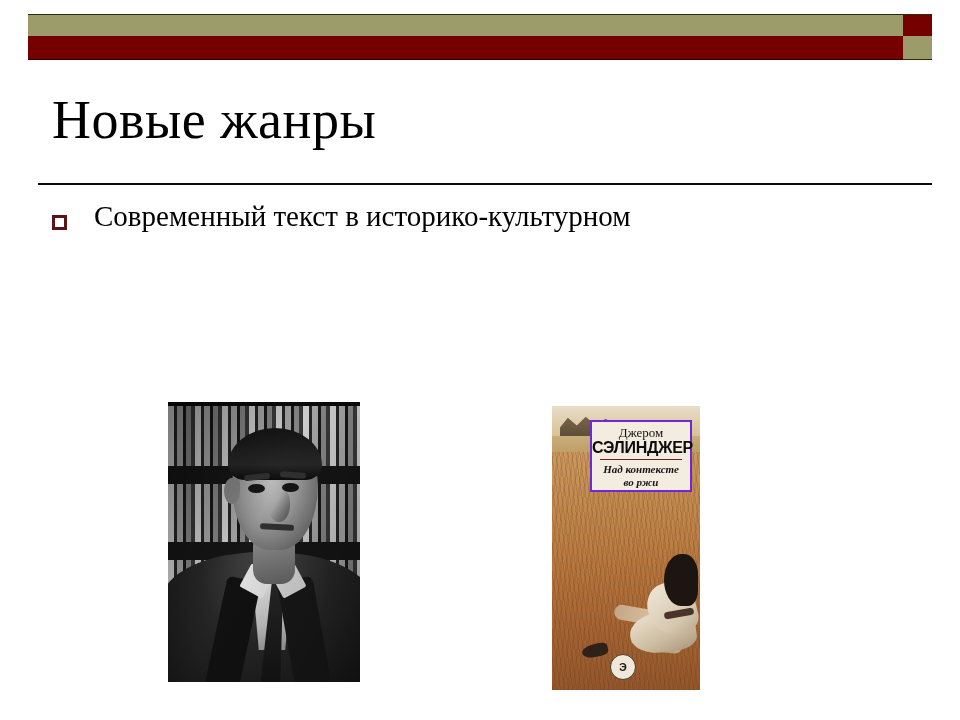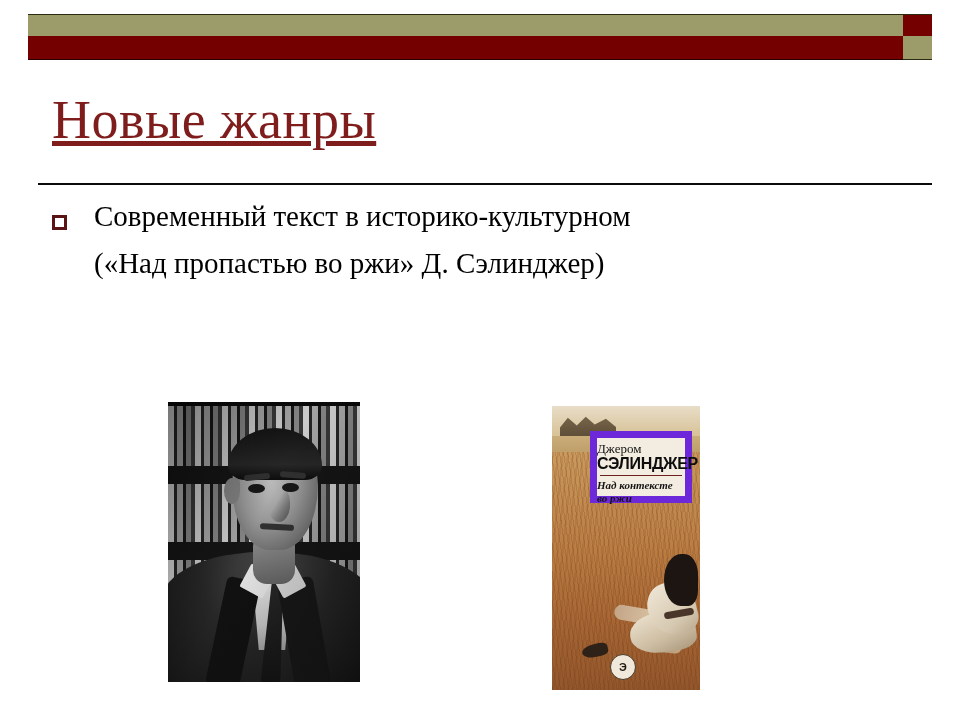--- a/index.html
+++ b/index.html
@@ -46,26 +46,25 @@
   #header-band .band-row.bottom .band-cap  { border-bottom: 1px solid #2b2b12; }
 
   
   #slide-title {
     position: absolute;
     left: 52px;
     top: 92px;
     width: 860px;
     font-size: 54px;
     line-height: 1.05;
-    color: #7f1d1d;
+    color: #000000;
     font-family: "Liberation Serif", serif;
     font-weight: normal;
     letter-spacing: 0.5px;
     white-space: nowrap;
-    text-decoration: underline;
   }
 
   #title-rule {
     position: absolute;
     left: 38px;
     top: 183px;
     width: 894px;
     height: 0;
     border-top: 2px solid #0b0b0b;
   }
@@ -328,25 +327,26 @@
     border-radius: 8px; transform: rotate(6deg);
   }
   #book-cover .girl-shoe {
     position: absolute; left: 30px; top: 238px; width: 26px; height: 13px;
     background: #2e2118; border-radius: 50% 30% 30% 50%;
     transform: rotate(-12deg);
   }
   
   #book-cover .label-panel {
     position: absolute;
-    left: 38px; top: 25px;
+    left: 38px; top: 14px;
     width: 102px; height: 72px;
     background: #f3ece0;
-    border: 7px solid #6d28d9;
+    border: 2px solid #6d28d9;
     box-sizing: border-box;
+    text-align: center;
     padding-top: 4px;
   }
   #book-cover .label-author-first {
     font-family: "Liberation Serif", serif;
     font-size: 13px;
     color: #141414;
     line-height: 1.05;
   }
   #book-cover .label-author-last {
     font-family: "Liberation Sans", sans-serif;
@@ -409,21 +409,20 @@
 <div id="body-list">
 
   <div class="bullet-row">
     <span class="bullet-marker"></span>
     <span class="bullet-text">
       <span>Современный текст в историко-культурном</span><br>
     </span>
   </div>
 
 
-  <div class="continuation-row">(«Над пропастью во ржи» Д. Сэлинджер)</div>
 </div>
 
 <div id="images-row">
 
   <div id="salinger-photo">
     <div class="shelf"></div>
     <div class="shelf-band b1"></div>
     <div class="shelf-dark d1"></div>
     <div class="shelf-band b2"></div>
     <div class="shelf-dark d2"></div>

